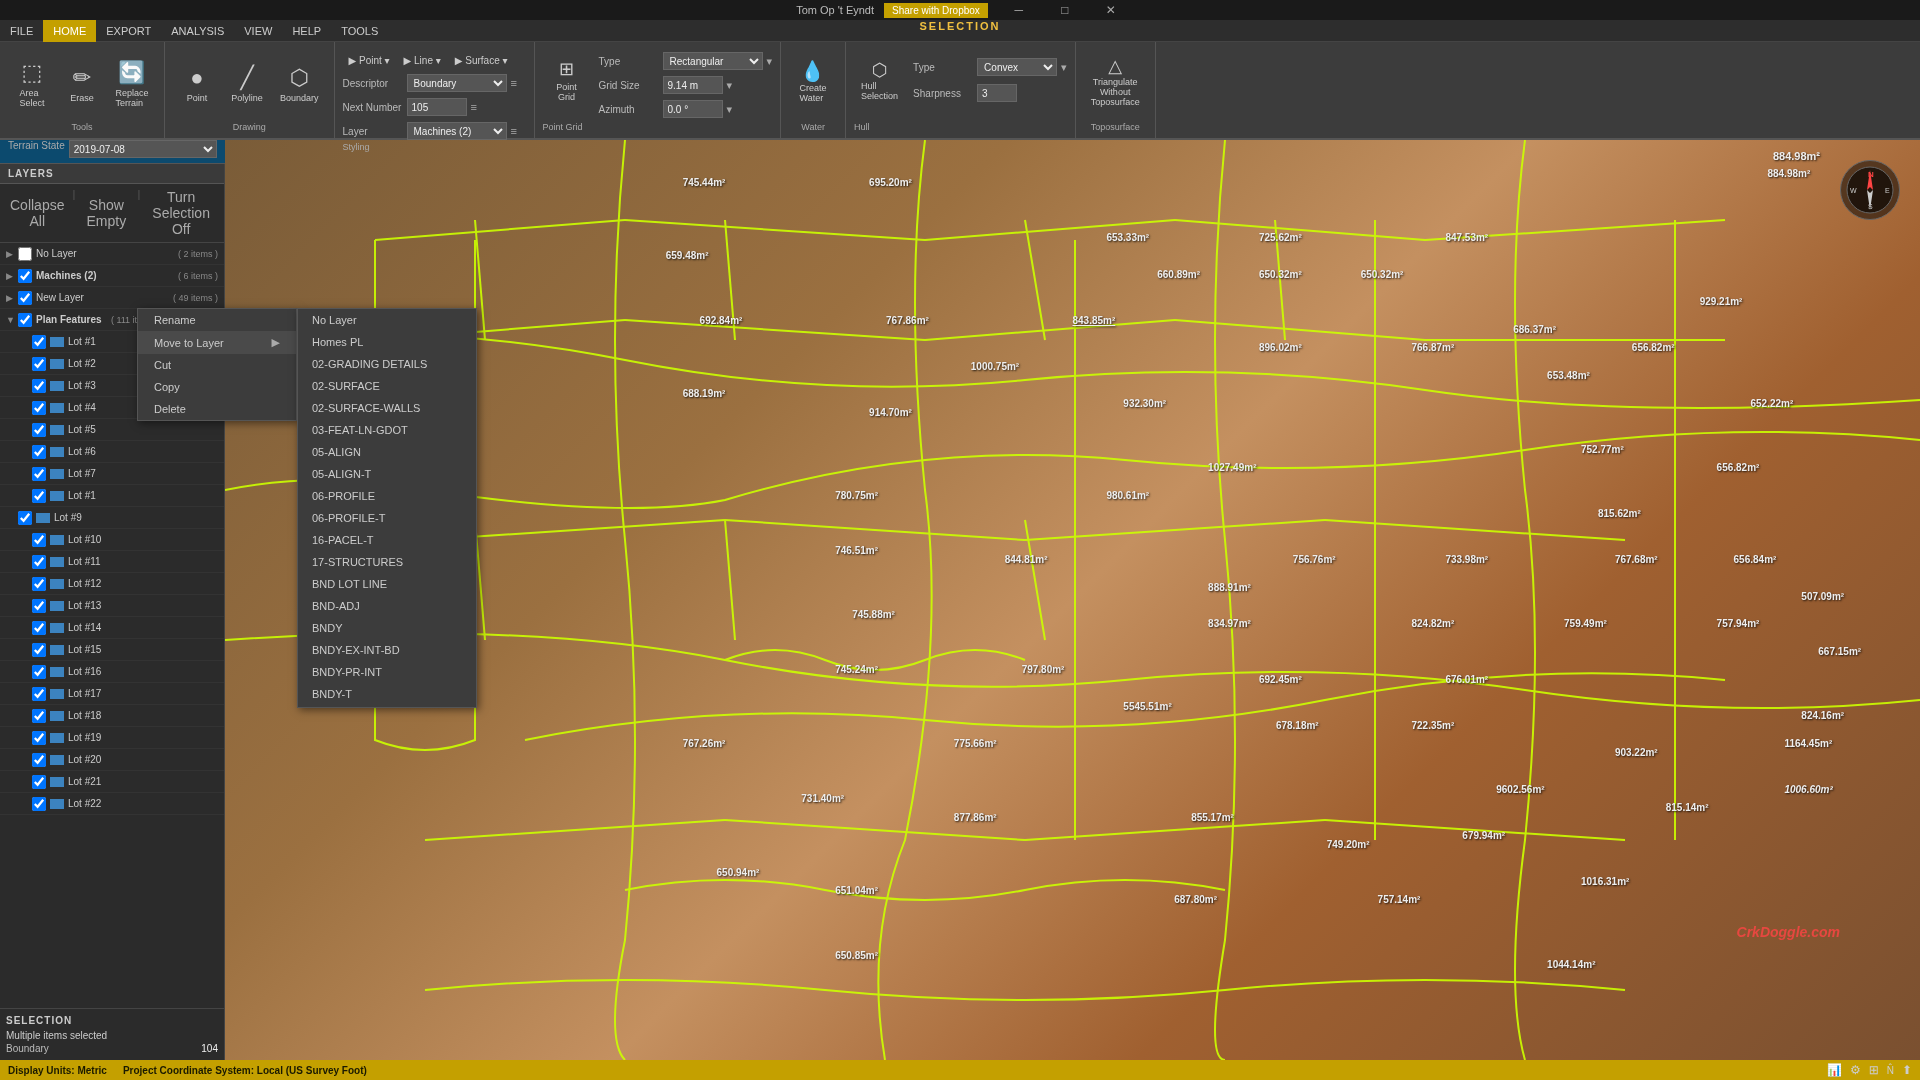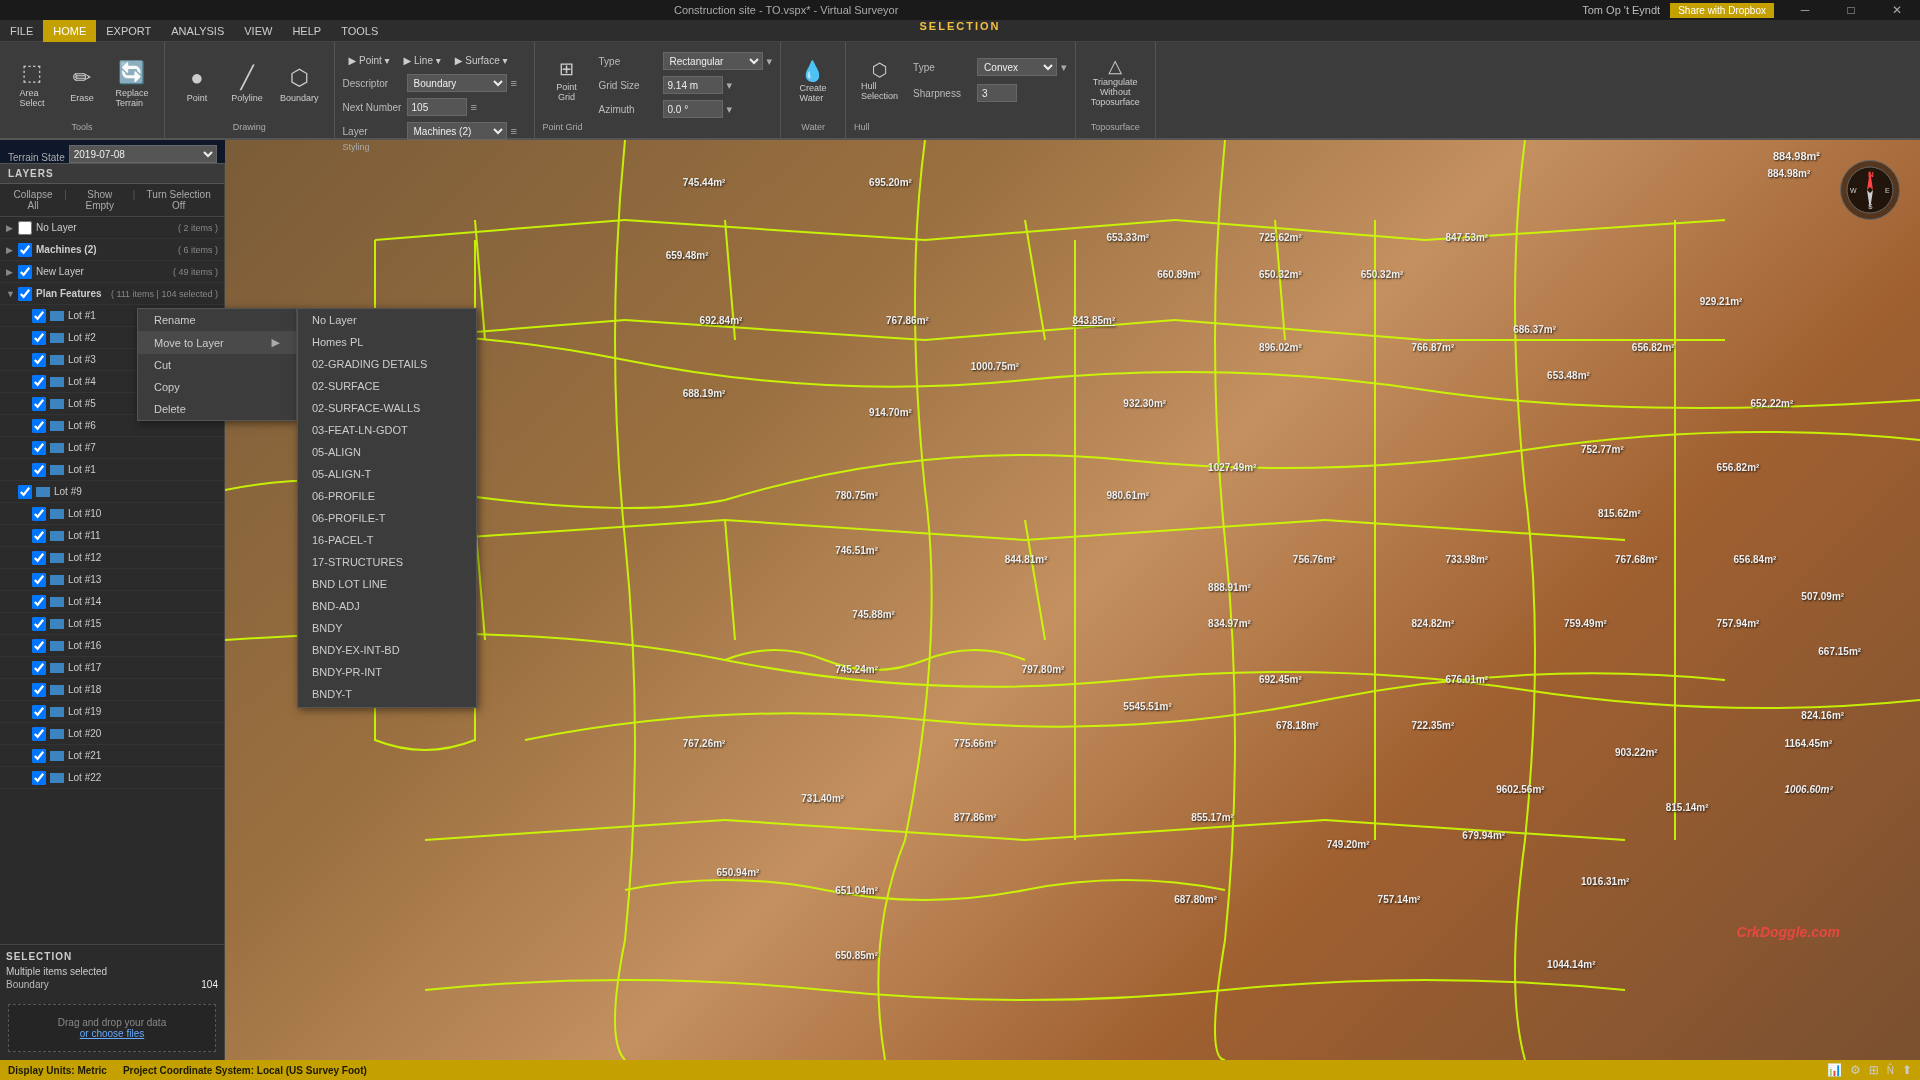--- a/index.html
+++ b/index.html
@@ -52,39 +52,39 @@
       height: 18px; padding: 0 2px; min-width: 100px;
     }
     .ribbon-input {
       background: #555; border: 1px solid #666; color: #eee; font-size: 10px;
       height: 18px; padding: 0 4px; width: 60px;
     }
 
     
     #terrain-state {
       position: absolute; top: 140px; left: 0; width: 225px; height: 24px;
-      background: #0f172a; border-bottom: 1px solid #555; display: flex; align-items: flex-end;
+      background: #0c4a6e; border-bottom: 1px solid #555; display: flex; align-items: flex-start;
       padding: 0 8px; z-index: 50;
     }
     #terrain-state label { font-size: 10px; color: #aaa; margin-right: 4px; }
     #terrain-state select { background: #555; border: 1px solid #666; color: #eee; font-size: 10px; height: 18px; flex: 1; }
 
     
     #left-panel {
       position: absolute; top: 164px; left: 0; width: 225px; bottom: 20px;
       background: #2b2b2b; border-right: 1px solid #444; display: flex; flex-direction: column;
       z-index: 50;
     }
     .panel-section-header {
       background: #3a3a3a; padding: 4px 8px; font-size: 10px; font-weight: bold;
       color: #ccc; letter-spacing: 1px; border-bottom: 1px solid #555;
     }
     .layers-toolbar { display: flex; padding: 4px 6px; gap: 4px; border-bottom: 1px solid #444; }
     .layers-toolbar button {
-      background: none; border: none; color: #aaa; font-size: 10px; cursor: pointer; padding: 1px 4px;
+      background: none; border: none; color: #aaa; font-size: 14px; cursor: pointer; padding: 1px 4px;
     }
     .layers-toolbar .sep { color: #555; }
 
     .layer-list { flex: 1; overflow-y: auto; }
     .layer-item {
       display: flex; align-items: center; padding: 2px 6px; height: 22px; cursor: pointer;
       border-bottom: 1px solid #333;
     }
     .layer-item .expand-arrow { width: 12px; color: #888; font-size: 9px; }
     .layer-item .checkbox { width: 14px; height: 14px; margin-right: 4px; }
@@ -179,21 +179,20 @@
     #watermark {
       position: absolute; bottom: 120px; right: 80px; color: #ff4444;
       font-size: 14px; font-weight: bold; opacity: 0.8; pointer-events: none;
       font-style: italic;
     }
   </style>
 </head>
 <body>
 
 <div id="titlebar">
-  <span style="flex:1; text-align:center;">Construction site - TO.vspx* - Virtual Surveyor</span>
   <span style="padding:0 10px; font-size:11px; color:#bbb;">Tom Op 't Eyndt</span>
   <button style="background:#c4a000; color:#fff; border:none; padding:2px 8px; font-size:10px; cursor:pointer; margin-right:8px;">Share with Dropbox</button>
   <div style="display:flex;">
     <div class="ctrl-btn">─</div>
     <div class="ctrl-btn">□</div>
     <div class="ctrl-btn close">✕</div>
   </div>
 </div>
 
 <div id="menubar">
@@ -528,24 +527,20 @@
 
   <div class="selection-panel">
     <div class="sel-header">SELECTION</div>
     <div class="sel-info">Multiple items selected</div>
     <div class="sel-row">
       <span class="sel-key">Boundary</span>
       <span class="sel-val">104</span>
     </div>
   </div>
 
-  <div class="drag-drop-area">
-    <div>Drag and drop your data</div>
-    <a>or choose files</a>
-  </div>
 </div>
 
 <div id="map-area">
   <div id="map-bg">
 
     <svg class="map-svg" viewBox="0 0 1695 920" preserveAspectRatio="none">
       <g stroke="#ccff00" stroke-width="2" fill="none" opacity="0.9">
 
         <path d="M 0,200 Q 200,180 400,220 Q 600,260 800,240 Q 1000,220 1200,250 Q 1400,280 1695,260"></path>
         <path d="M 0,500 Q 300,480 500,520 Q 700,560 900,540 Q 1100,520 1300,550 Q 1500,580 1695,560"></path>

